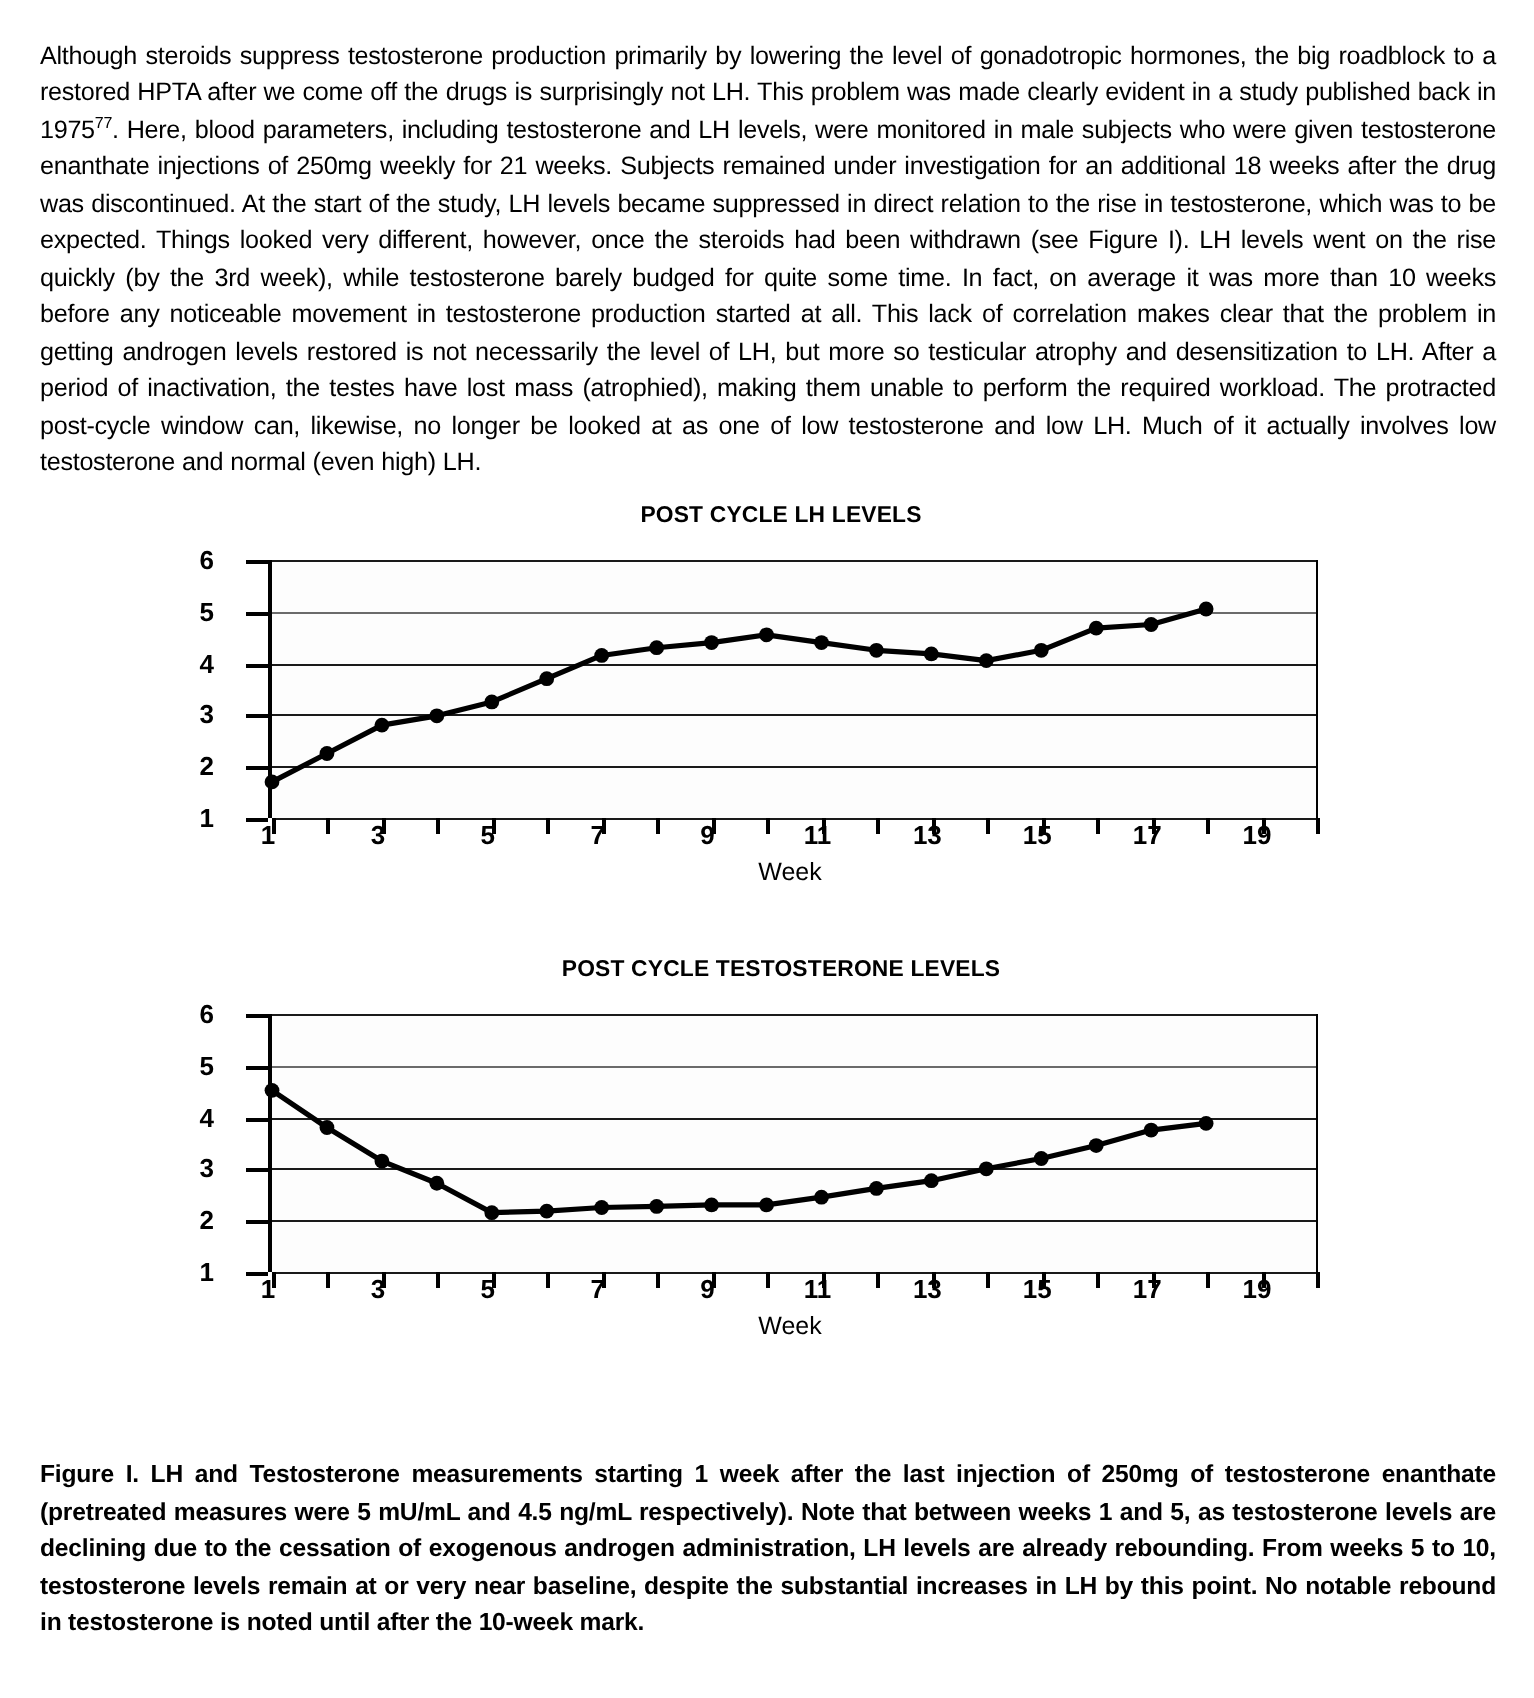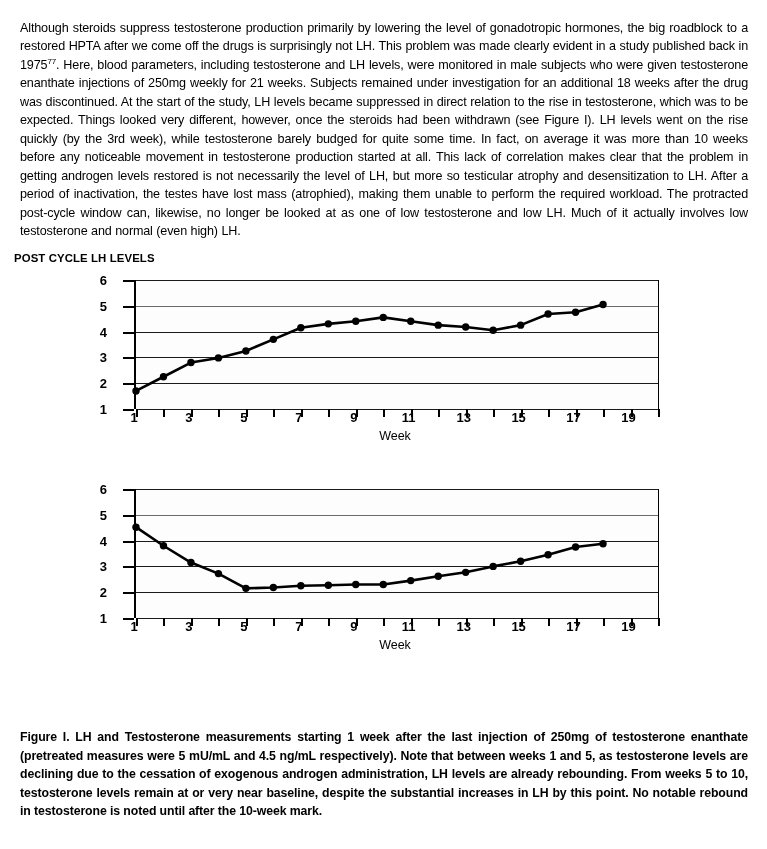--- a/index.html
+++ b/index.html
@@ -43,20 +43,21 @@
   
   .figure-block {
     position: absolute;
     left: 0;
     width: 767px;
   }
   #fig-lh   { top: 252px; }
   #fig-test { top: 479px; }
 
   .chart-title {
+    text-align: center;
     font-size: 11.4px;
     font-weight: bold;
     letter-spacing: 0.1px;
     margin: 0 0 6px 0;
     padding-left: 14px;
   }
   .chart-area {
     position: relative;
     width: 767px;
     height: 152px;
@@ -227,20 +228,21 @@
         <div class="xtick-label" style="left: 353.789px;">9</div>
         <div class="xtick-label" style="left: 408.737px;">11</div>
         <div class="xtick-label" style="left: 463.684px;">13</div>
         <div class="xtick-label" style="left: 518.632px;">15</div>
         <div class="xtick-label" style="left: 573.579px;">17</div>
         <div class="xtick-label" style="left: 628.526px;">19</div>
       </div>
   </div>
 
   <div class="figure-block" id="fig-test">
+    <div class="chart-title">POST CYCLE TESTOSTERONE LEVELS</div>
     <div class="chart-area">
 
       <div class="plot" id="plot-testosterone">
         <div class="plot-right"></div>
       <div class="grid-line" style="top: 129px;"></div>
           <div class="grid-line" style="top: 103.2px;"></div>
           <div class="grid-line" style="top: 77.4px;"></div>
           <div class="grid-line" style="top: 51.6px;"></div>
           <div class="grid-line faint" style="top: 25.8px;"></div>
           <div class="grid-line" style="top: 0px;"></div>

